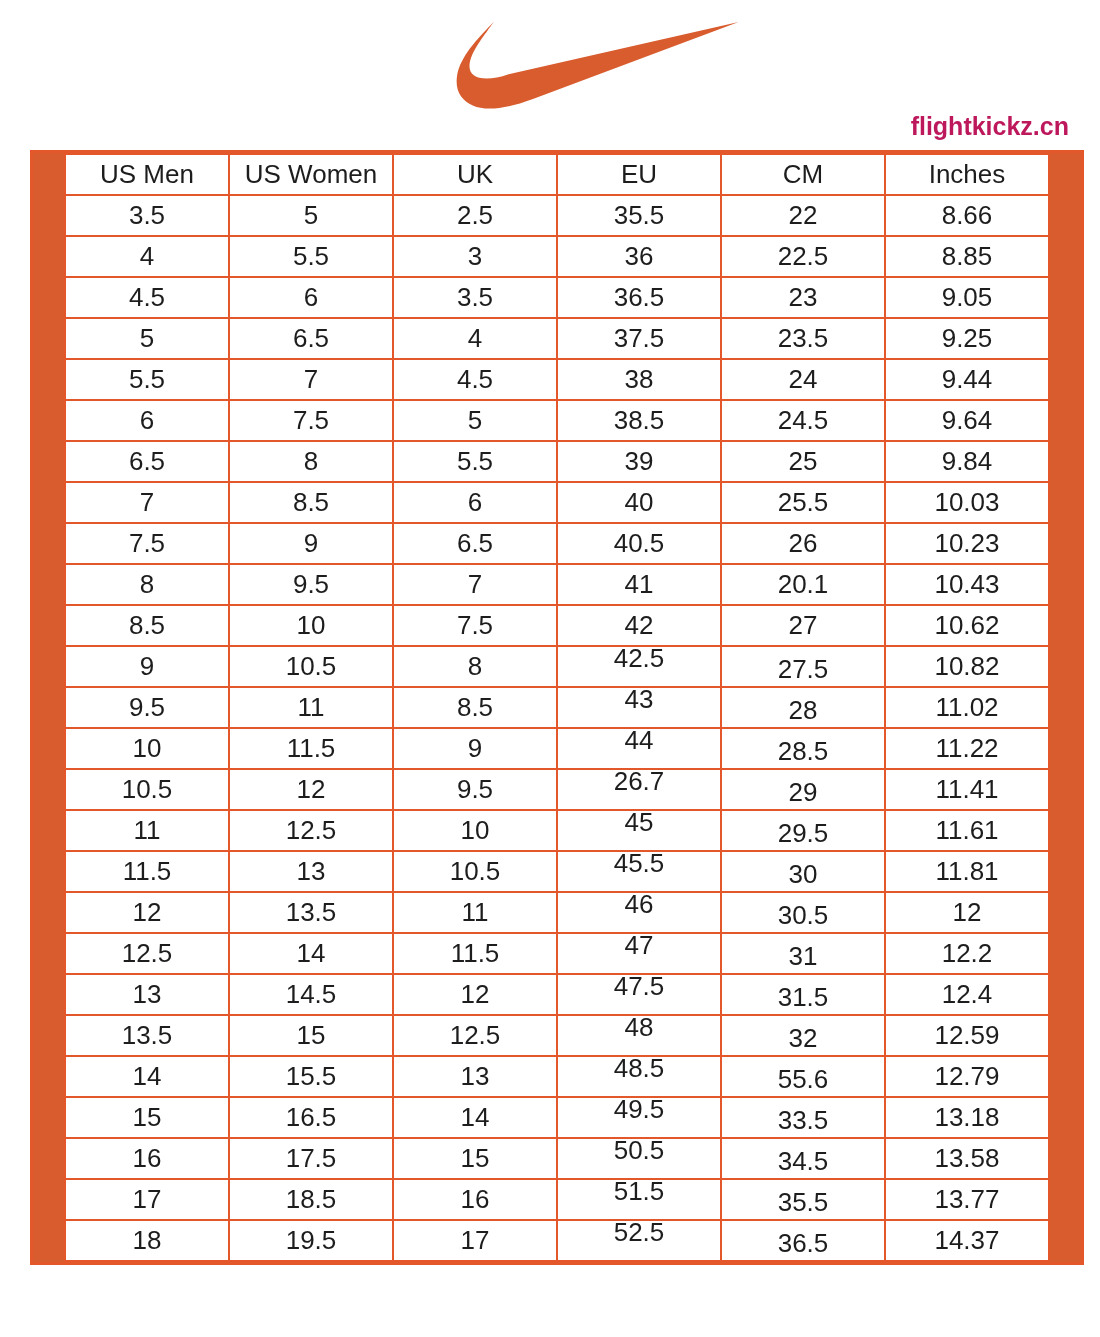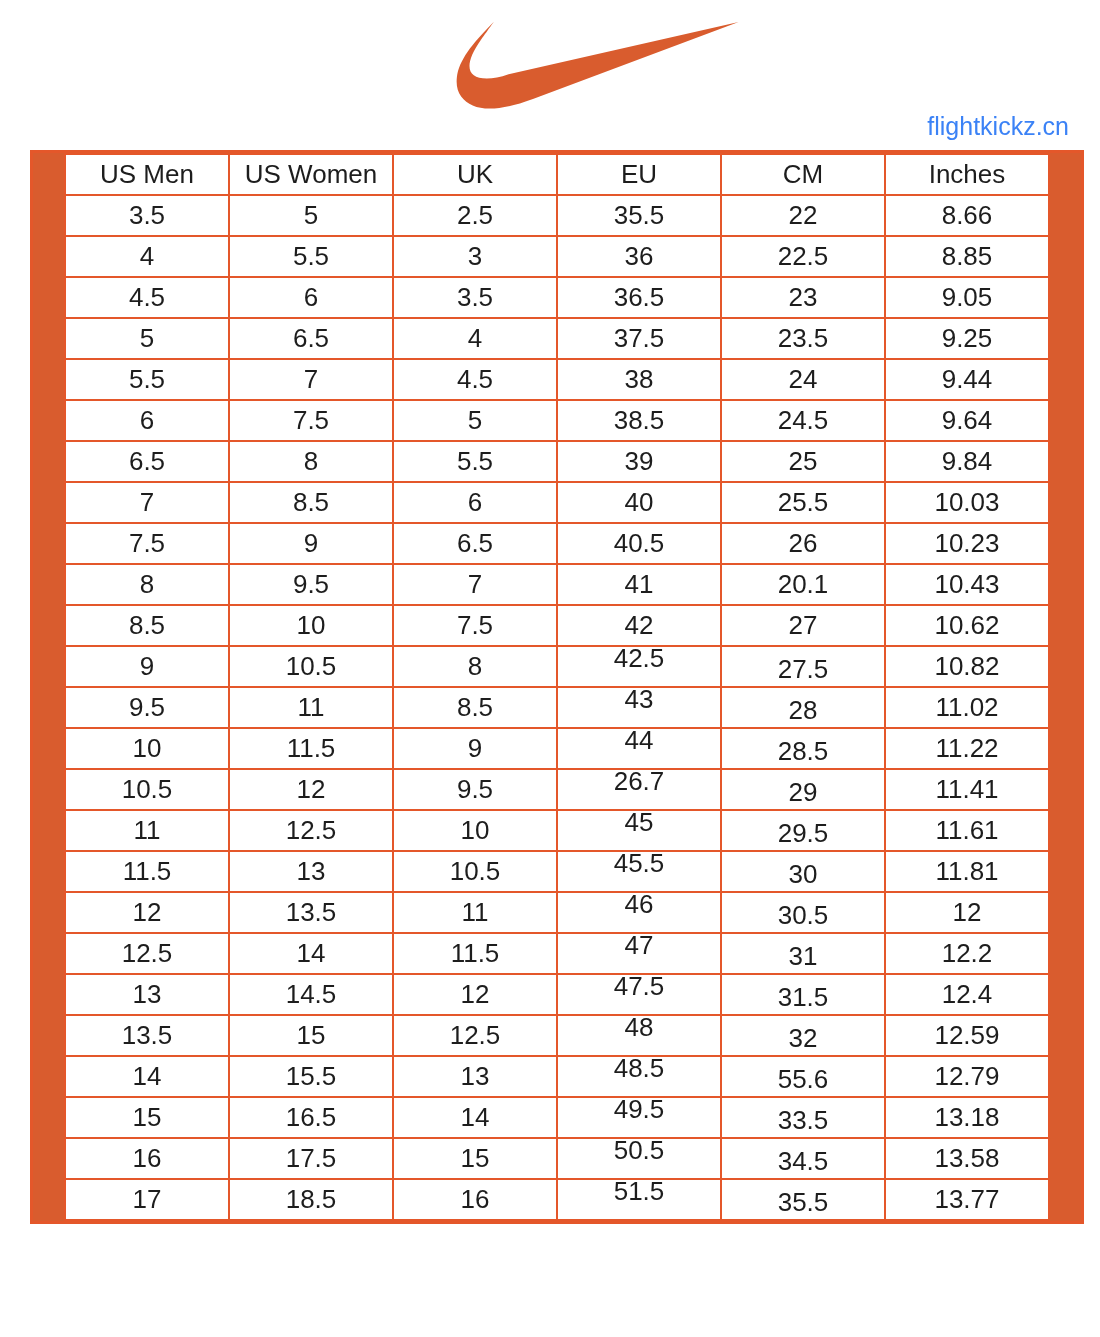--- a/index.html
+++ b/index.html
@@ -25,22 +25,22 @@
     top:22px;
     width:293px;
     height:92px;
   }
   .logo svg{display:block;width:100%;height:100%;}
   .watermark{
     position:absolute;
     top:112px;
     right:31px;
     font-size:25px;
-    font-weight:400;
-    color:#3b82f6;
+    font-weight:700;
+    color:#be185d;
     text-align:center;
   }
   .table-wrap{
     position:absolute;
     left:30px;
     top:150px;
     width:1054px;
     display:flex;
     border:3px solid var(--border);
   }
@@ -293,19 +293,27 @@
             <td><span>13.58</span></td>
           </tr>
           <tr>
             <td><span>17</span></td>
             <td><span>18.5</span></td>
             <td><span>16</span></td>
             <td class="eu-high"><span>51.5</span></td>
             <td class="cm-low"><span>35.5</span></td>
             <td><span>13.77</span></td>
           </tr>
+          <tr>
+            <td><span>18</span></td>
+            <td><span>19.5</span></td>
+            <td><span>17</span></td>
+            <td class="eu-high"><span>52.5</span></td>
+            <td class="cm-low"><span>36.5</span></td>
+            <td><span>14.37</span></td>
+          </tr>
         </tbody>
     </table>
 
     <div class="side-bar"></div>
   </div>
 
 </div>
 
 </body></html>

